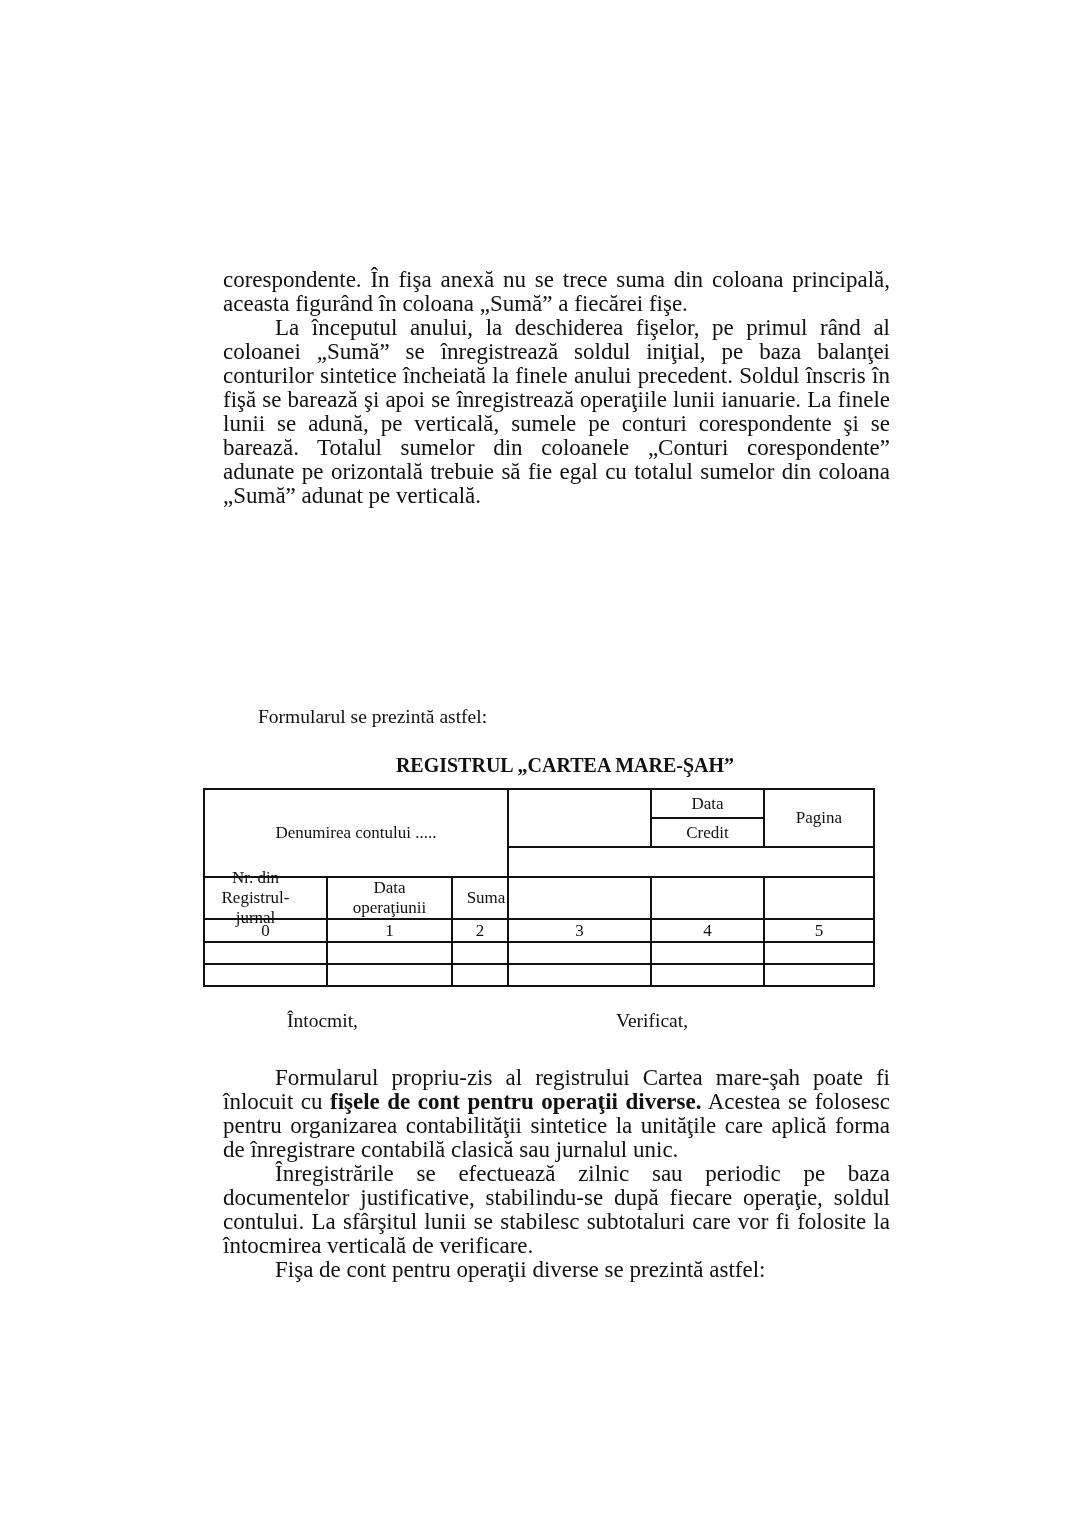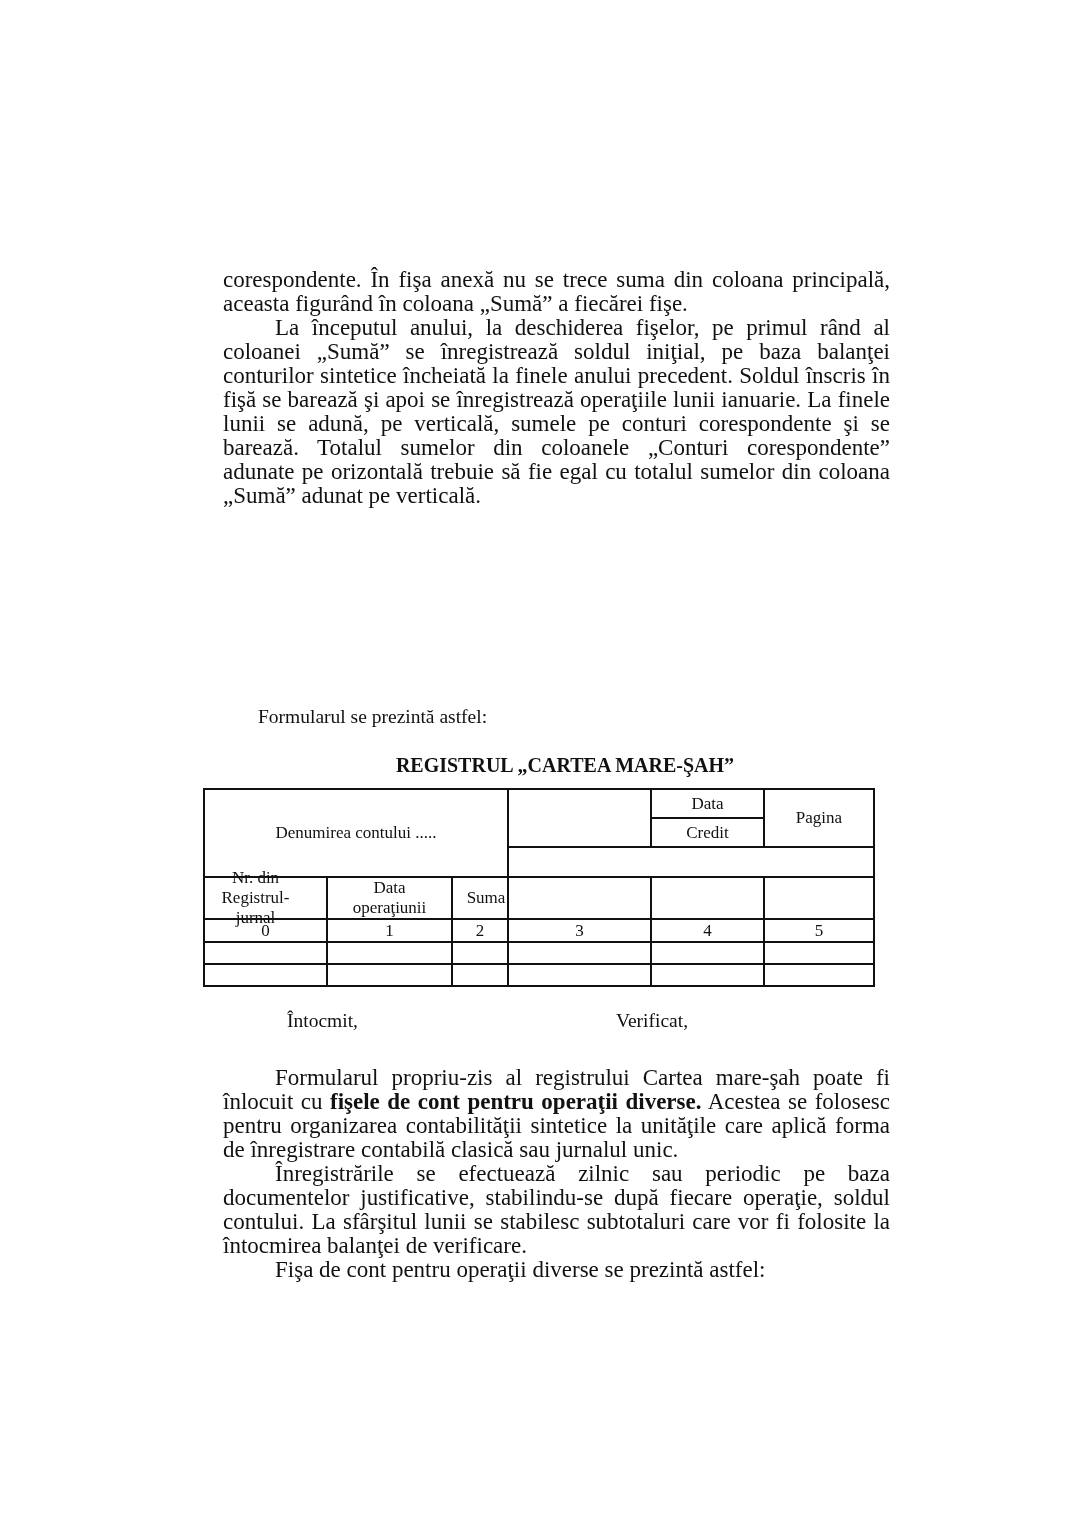--- a/index.html
+++ b/index.html
@@ -74,15 +74,15 @@
 
   <div style="position:absolute; left:2px; top:155px; width:668px; height:20px;"></div>
   <div style="position:absolute; left:2px; top:177px; width:668px; height:20px;"></div>
 </div>
 
 <p class="line" style="left:287px; top:1009px;">Întocmit,</p>
 <p class="line" style="left:616px; top:1009px;">Verificat,</p>
 
 <p class="para" style="top:1049px;"><span class="indent"></span><span>Formularul propriu-zis al registrului Cartea mare-şah poate fi înlocuit cu </span><b>fişele de cont pentru operaţii diverse.</b><span> Acestea se folosesc pentru organizarea contabilităţii sintetice la unităţile care aplică forma de înregistrare contabilă clasică sau jurnalul unic.</span></p>
 
-<p class="para" style="top:1145px;"><span class="indent"></span><span>Înregistrările se efectuează zilnic sau periodic pe baza documentelor justificative, stabilindu-se după fiecare operaţie, soldul contului. La sfârşitul lunii se stabilesc subtotaluri care vor fi folosite la întocmirea balanţei de verificare.</span></p>
+<p class="para" style="top:1145px;"><span class="indent"></span><span>Înregistrările se efectuează zilnic sau periodic pe baza documentelor justificative, stabilindu-se după fiecare operaţie, soldul contului. La sfârşitul lunii se stabilesc subtotaluri care vor fi folosite la întocmirea verticală de verificare.</span></p>
 
 <p class="para" style="top:1241px;"><span class="indent"></span><span>Fişa de cont pentru operaţii diverse se prezintă astfel:</span></p>
 
 </body></html>

